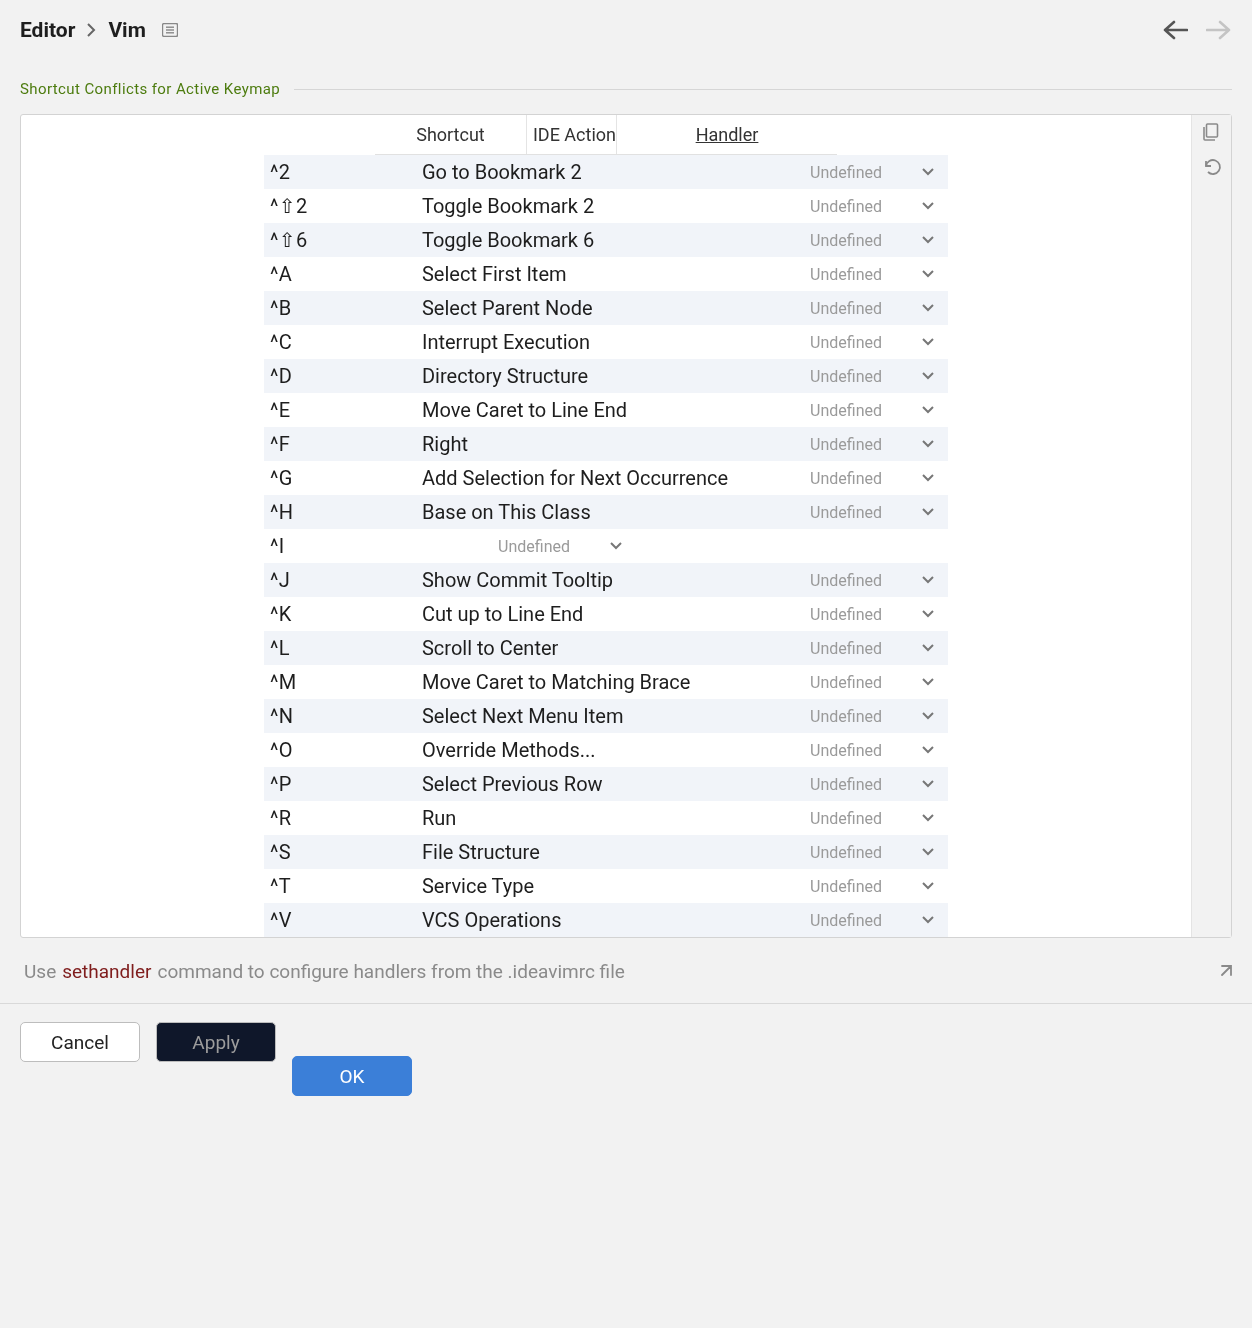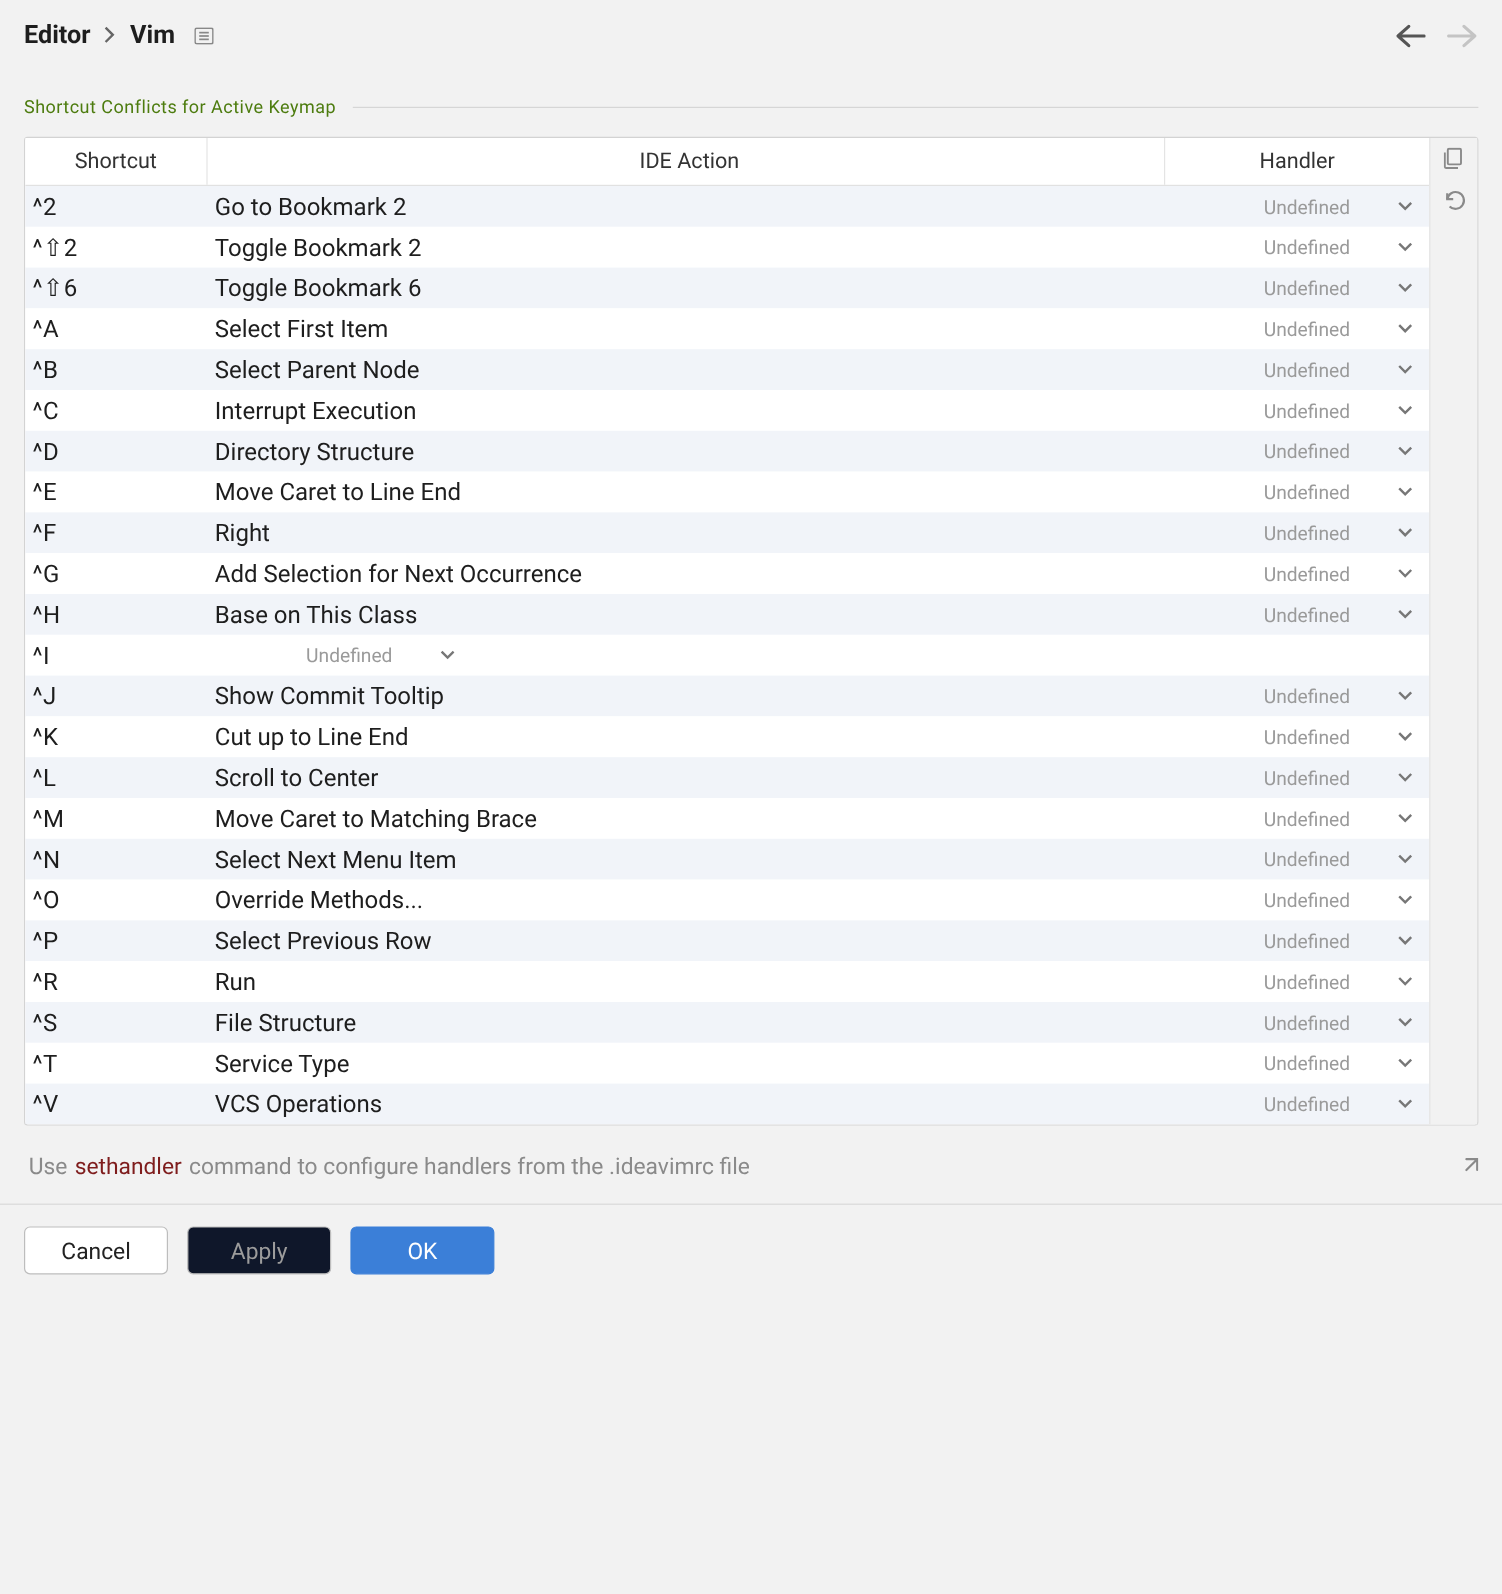--- a/index.html
+++ b/index.html
@@ -72,37 +72,38 @@
     border: 1px solid #d3d3d3;
     border-radius: 3px;
     background: #fff;
     height: 852px;
   }
   .table {
     flex: 1;
     display: flex;
     flex-direction: column;
     overflow: hidden;
+    align-items: center;
   }
   .thead {
     display: flex;
     height: 40px;
     align-items: stretch;
     border-bottom: 1px solid #e1e1e1;
     background: #fff;
   }
   .th {
     display: flex;
     align-items: center;
     justify-content: center;
     color: #333;
     font-size: 18px;
     border-right: 1px solid #e4e4e4;
   }
-  .th:last-child { border-right: none; }
+  .th:last-child { border-right: none; text-decoration: underline; }
   .col-shortcut { width: 152px; flex: 0 0 152px; }
   .col-action { flex: 1; padding-left: 6px; }
   .col-handler { width: 220px; flex: 0 0 220px; }
   .th.col-shortcut { justify-content: center; }
   .th.col-action { justify-content: center; }
   .th.col-handler { justify-content: center; }
   .tbody {
     flex: 1;
     overflow: hidden;
   }
@@ -183,20 +184,21 @@
   }
   .btn.disabled {
     color: #9c9c9c;
     background: #0f172a;
   }
   .btn.primary {
     background: #3b7fd8;
     border-color: #3b7fd8;
     color: #fff;
     min-width: 120px;
+    margin-top: 34px;
   }
 </style>
 </head>
 <body>
 
 <div class="panel">
 
   <div class="header">
     <span class="bc-parent">Editor</span>
     <span class="bc-sep">

